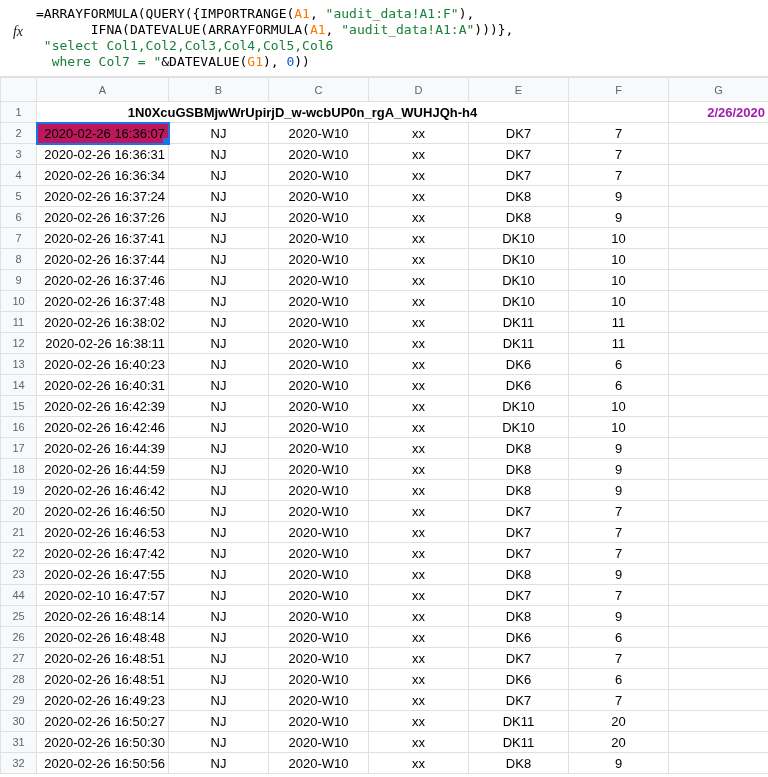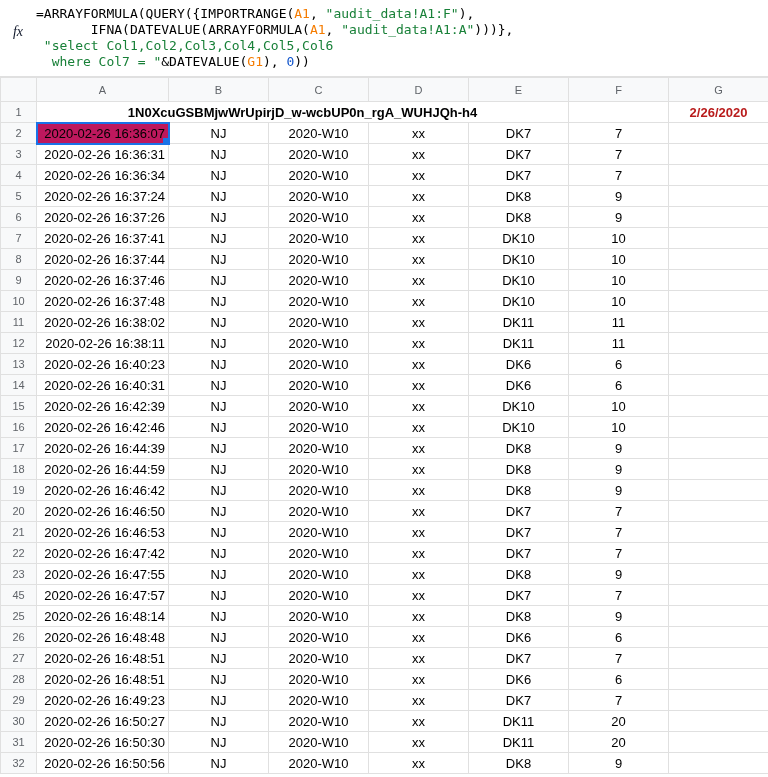--- a/index.html
+++ b/index.html
@@ -12,21 +12,21 @@
 .num { color: #1155cc; }
 .kwstring { color: #188038; }
 .grid-wrap { overflow: hidden; }
 table { border-collapse: collapse; width: 100%; table-layout: fixed; }
 th, td { border: 1px solid #e0e0e0; height: 21px; overflow: hidden; white-space: nowrap; text-overflow: clip; }
 .col-head { background: #f8f9fa; color: #5f6368; text-align: center; font-weight: normal; font-size: 11px; height: 24px; }
 .row-head { background: #f8f9fa; color: #5f6368; text-align: center; font-weight: normal; font-size: 11px; width: 36px; }
 .corner { background: #f8f9fa; width: 36px; }
 td.data { text-align: center; padding: 0 3px; color: #000; }
 td.data.left { text-align: right; }
-td.data.g-date { text-align: center; color: #b91c1c; font-weight: bold; }
+td.data.g-date { text-align: right; color: #a21caf; font-weight: bold; }
 .red-bold { color: #c5221f; font-weight: bold; text-align: left; padding-left: 3px; }
 .active-cell { background: #be185d; outline: 2px solid #1a73e8; outline-offset: -1px; position: relative; text-align: right; }
 .active-cell::after { content: ''; position: absolute; right: -1px; bottom: -1px; width: 6px; height: 6px; background: #1a73e8; }
 .col-A { width: 132px; }
 .col-std { width: 100px; }
 </style>
 </head>
 <body>
 
 <div class="formula-bar">
@@ -282,22 +282,22 @@
           <th class="row-head">23</th>
           <td class="data left">2020-02-26 16:47:55</td>
           <td class="data">NJ</td>
           <td class="data">2020-W10</td>
           <td class="data">xx</td>
           <td class="data">DK8</td>
           <td class="data">9</td>
           <td class="data"></td>
         </tr>
         <tr>
-          <th class="row-head">45</th>
-          <td class="data left">2020-02-26 16:47:57</td>
+          <th class="row-head">44</th>
+          <td class="data left">2020-02-10 16:47:57</td>
           <td class="data">NJ</td>
           <td class="data">2020-W10</td>
           <td class="data">xx</td>
           <td class="data">DK7</td>
           <td class="data">7</td>
           <td class="data"></td>
         </tr>
         <tr>
           <th class="row-head">25</th>
           <td class="data left">2020-02-26 16:48:14</td>

